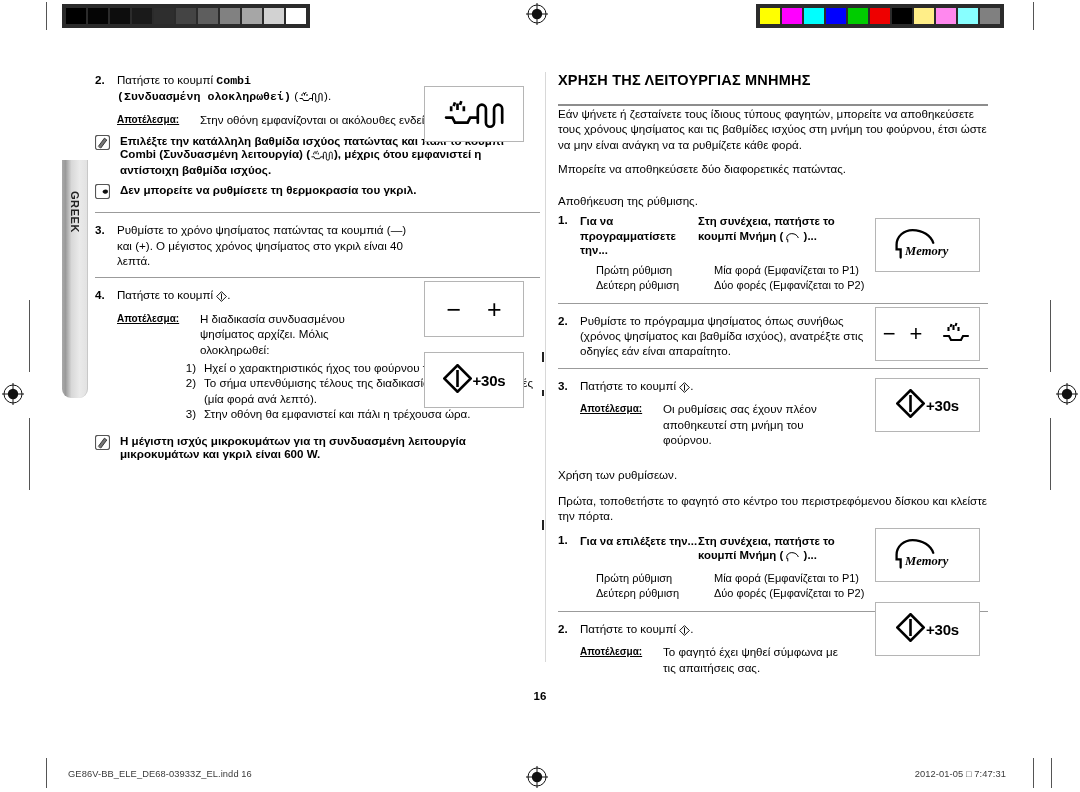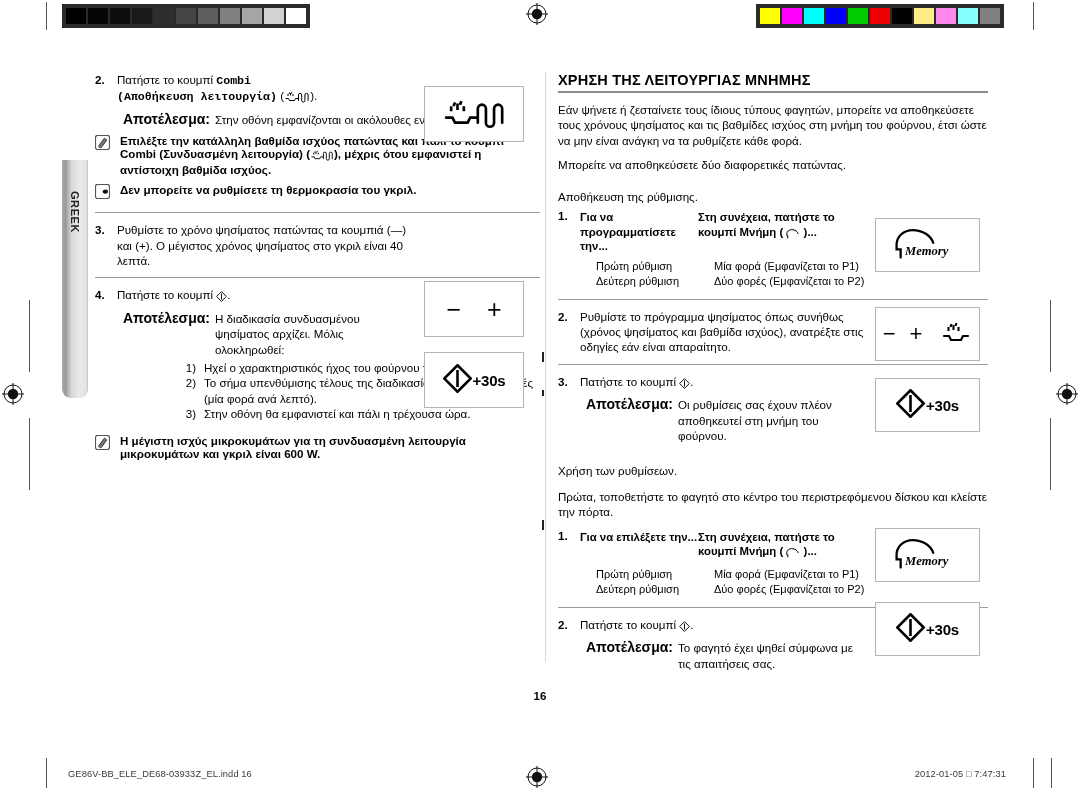--- a/index.html
+++ b/index.html
@@ -81,23 +81,22 @@
     left: 545px; top: 72px;
     width: 1px; height: 590px;
     background: #d8d8d8;
   }
 
   
   .h1 {
     font-size: 14.5px;
     font-weight: bold;
     letter-spacing: 0.2px;
-    padding-bottom: 3px;
+    padding-bottom: 16px;
     border-bottom: 2px solid #8d8d8d;
-    margin-bottom: 9px;
   }
   p.body {
     font-size: 11.6px;
     line-height: 15.4px;
     margin: 0 0 9px 0;
   }
 
   
   .step {
     display: flex;
@@ -117,24 +116,24 @@
   }
   .step .stepbody b { font-weight: bold; font-family: Liberation Mono, monospace; }
 
   
   .result {
     display: flex;
     margin-top: 5px;
   }
   .result .rlabel {
     flex: 0 0 78px;
-    font-size: 14px;
-    font-weight: bold;
+    font-size: 10px;
+    font-weight: bold;
+    text-decoration: underline;
     line-height: 15.4px;
-    margin-left: 6px;
   }
   .result .rtext {
     flex: 1 1 auto;
     font-size: 11.6px;
     line-height: 15.4px;
     padding-left: 5px;
   }
 
   
   .display-lines {
@@ -337,21 +336,21 @@
   </div>
 
   <div class="col-divider"></div>
 
   <div id="col-left">
 
     <div class="step">
       <div class="num">2.</div>
       <div class="stepbody">
         <span>Πατήστε το κουμπί </span><b>Combi</b><br>
-        <b>(Αποθήκευση λειτουργία)</b><span> (</span><span class="inline-ico"><svg width="26" height="13" viewBox="0 0 52 26">
+        <b>(Συνδυασμένη ολοκληρωθεί)</b><span> (</span><span class="inline-ico"><svg width="26" height="13" viewBox="0 0 52 26">
               <g stroke="#000" fill="none" stroke-width="2">
                 <path d="M4 17 h5 l2 4 h10 l2 -4 h5" stroke-linecap="round"></path>
                 <path d="M8 12 v-4 M13 11 v-5 M18 12 v-4"></path>
                 <path d="M10 8 l1 -3 M15 7 l1 -3"></path>
                 <path d="M29 21 v-11 a3.2 3.2 0 0 1 6.4 0 v11 a3.2 3.2 0 0 0 6.4 0 v-11 a3.2 3.2 0 0 1 6.4 0 v11" stroke-linecap="round"></path>
               </g>
             </svg></span><span>).</span>
         <div class="result">
           <div class="rlabel">Αποτέλεσμα:</div>
           <div class="rtext">Στην οθόνη εμφανίζονται οι ακόλουθες ενδείξεις:</div>

